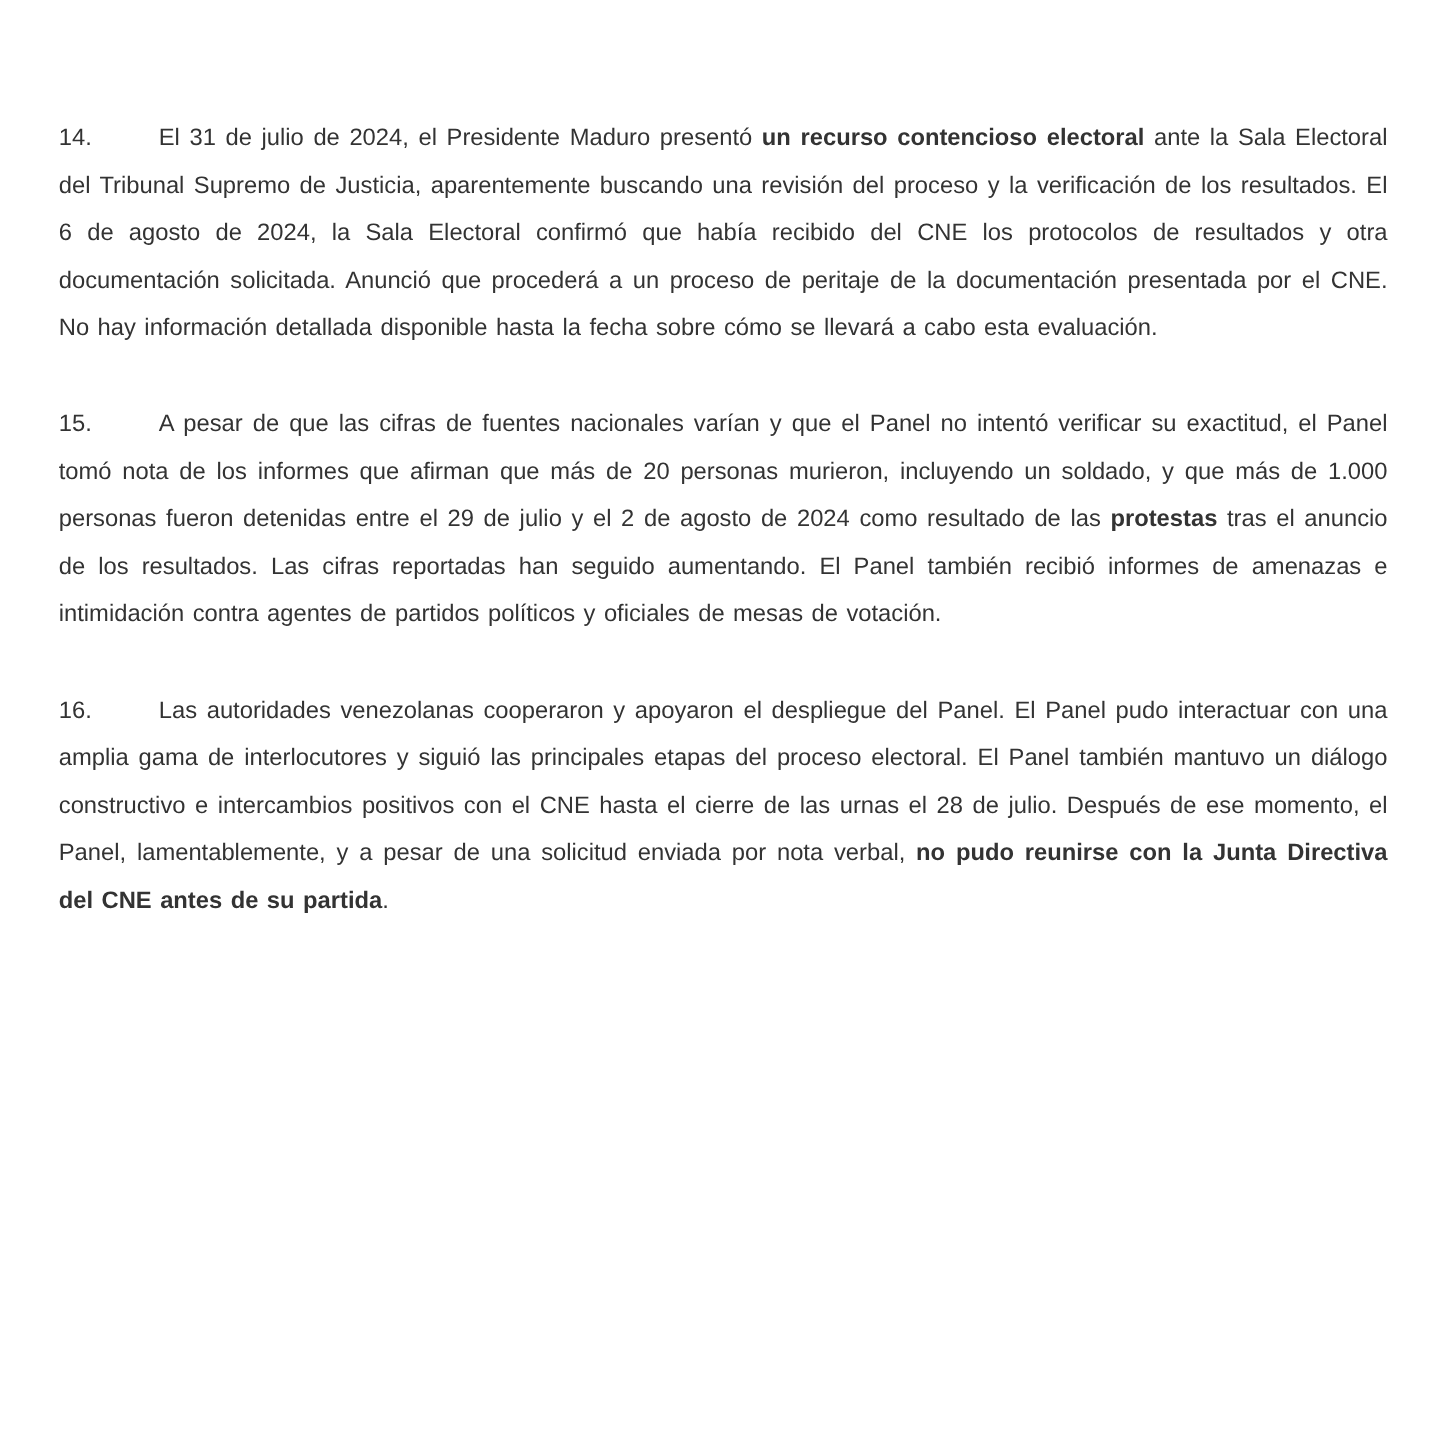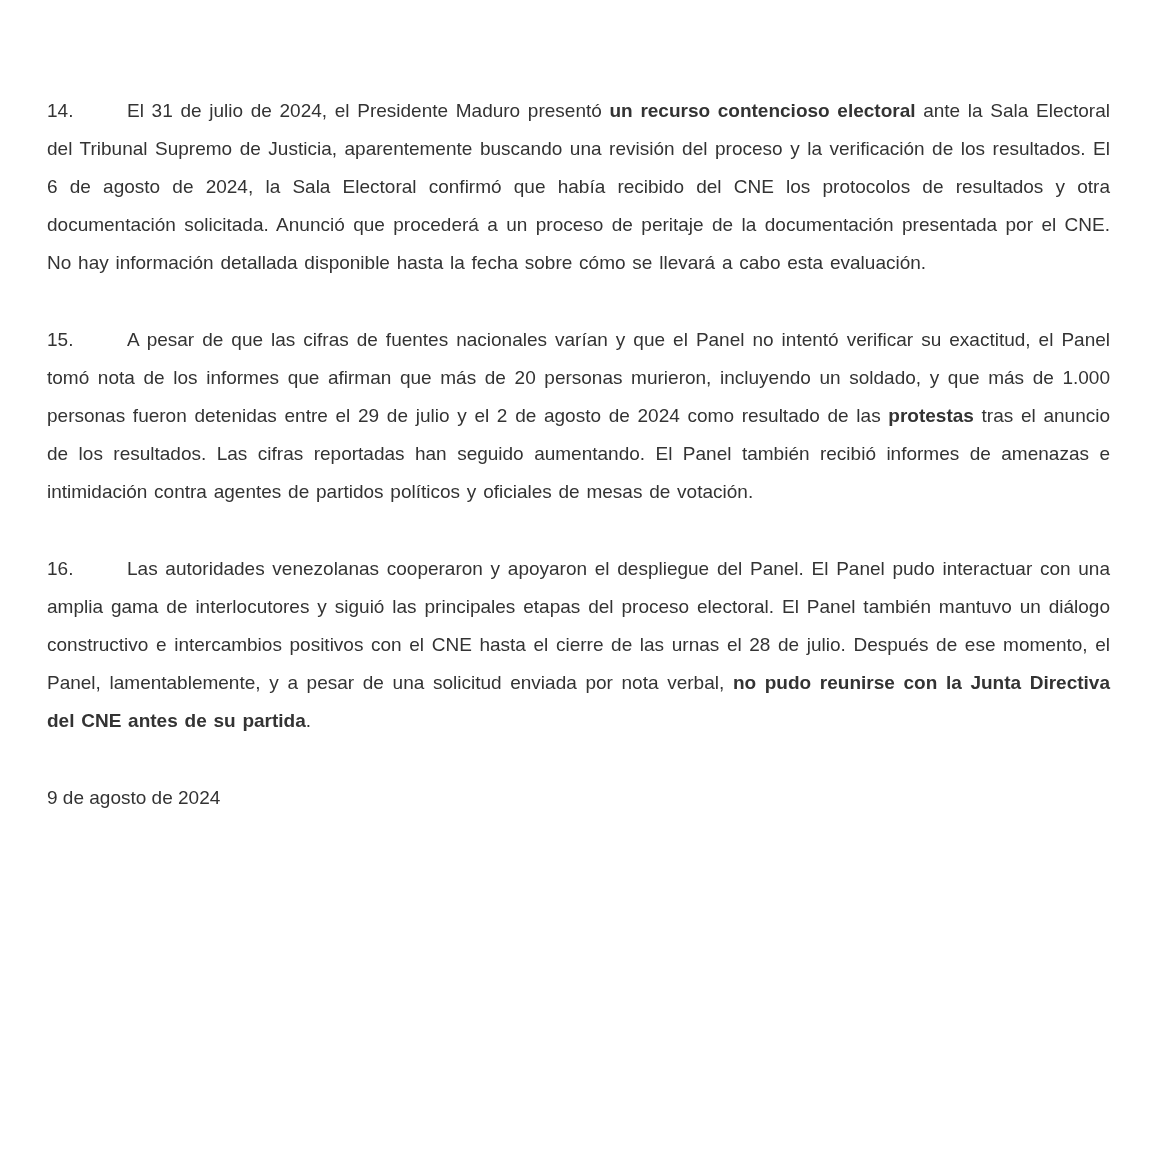--- a/index.html
+++ b/index.html
@@ -34,15 +34,14 @@
 <body>
 
 <div class="page">
 
   <p class="para"><span class="num">14.</span><span>El 31 de julio de 2024, el Presidente Maduro presentó </span><span class="bold">un recurso contencioso electoral</span><span> ante la Sala Electoral del Tribunal Supremo de Justicia, aparentemente buscando una revisión del proceso y la verificación de los resultados. El 6 de agosto de 2024, la Sala Electoral confirmó que había recibido del CNE los protocolos de resultados y otra documentación solicitada. Anunció que procederá a un proceso de peritaje de la documentación presentada por el CNE. No hay información detallada disponible hasta la fecha sobre cómo se llevará a cabo esta evaluación.</span></p>
 
   <p class="para"><span class="num">15.</span><span>A pesar de que las cifras de fuentes nacionales varían y que el Panel no intentó verificar su exactitud, el Panel tomó nota de los informes que afirman que más de 20 personas murieron, incluyendo un soldado, y que más de 1.000 personas fueron detenidas entre el 29 de julio y el 2 de agosto de 2024 como resultado de las </span><span class="bold">protestas</span><span> tras el anuncio de los resultados. Las cifras reportadas han seguido aumentando. El Panel también recibió informes de amenazas e intimidación contra agentes de partidos políticos y oficiales de mesas de votación.</span></p>
 
   <p class="para"><span class="num">16.</span><span>Las autoridades venezolanas cooperaron y apoyaron el despliegue del Panel. El Panel pudo interactuar con una amplia gama de interlocutores y siguió las principales etapas del proceso electoral. El Panel también mantuvo un diálogo constructivo e intercambios positivos con el CNE hasta el cierre de las urnas el 28 de julio. Después de ese momento, el Panel, lamentablemente, y a pesar de una solicitud enviada por nota verbal, </span><span class="bold">no pudo reunirse con la Junta Directiva del CNE antes de su partida</span><span>.</span></p>
 
-  <p class="date">9 de agosto de 2024</p>
 
 </div>
 
 </body></html>

